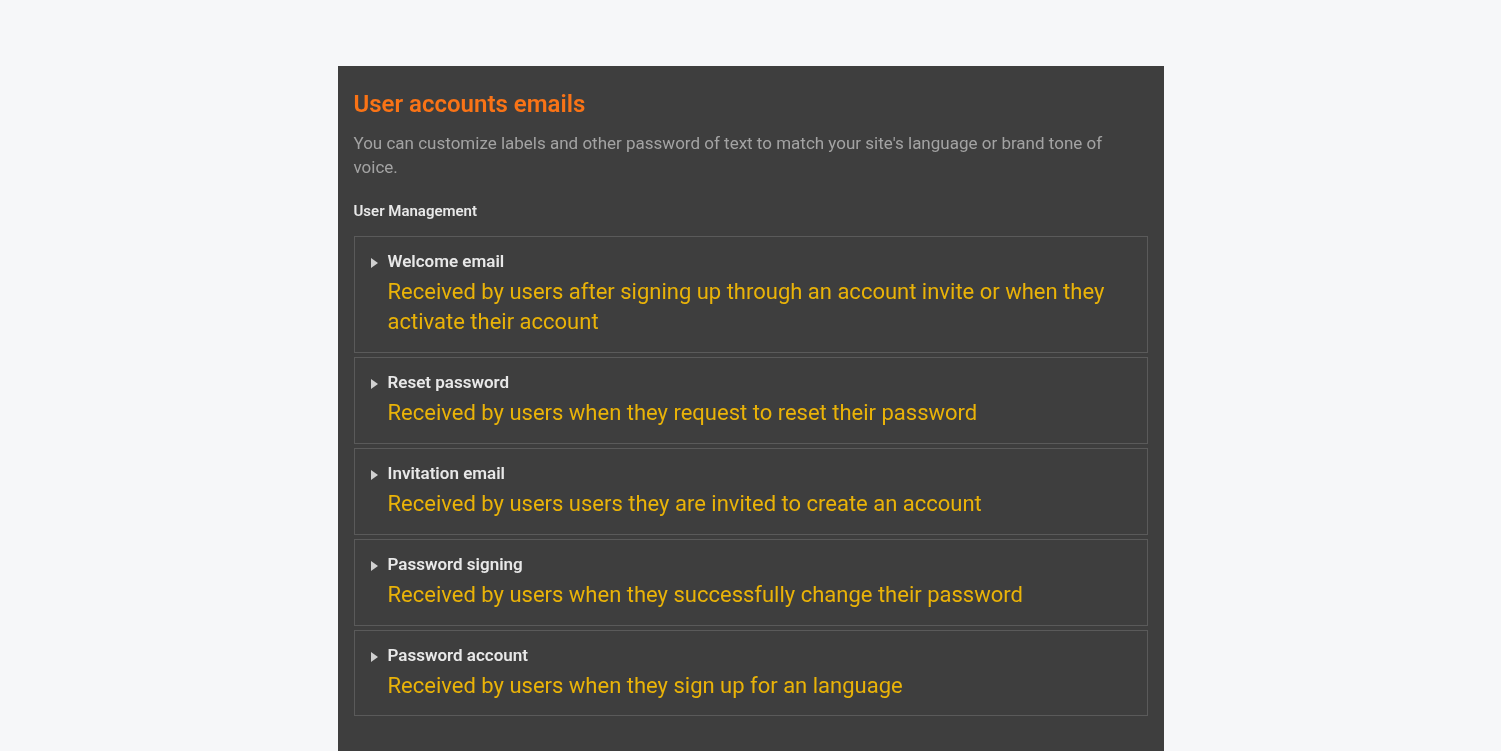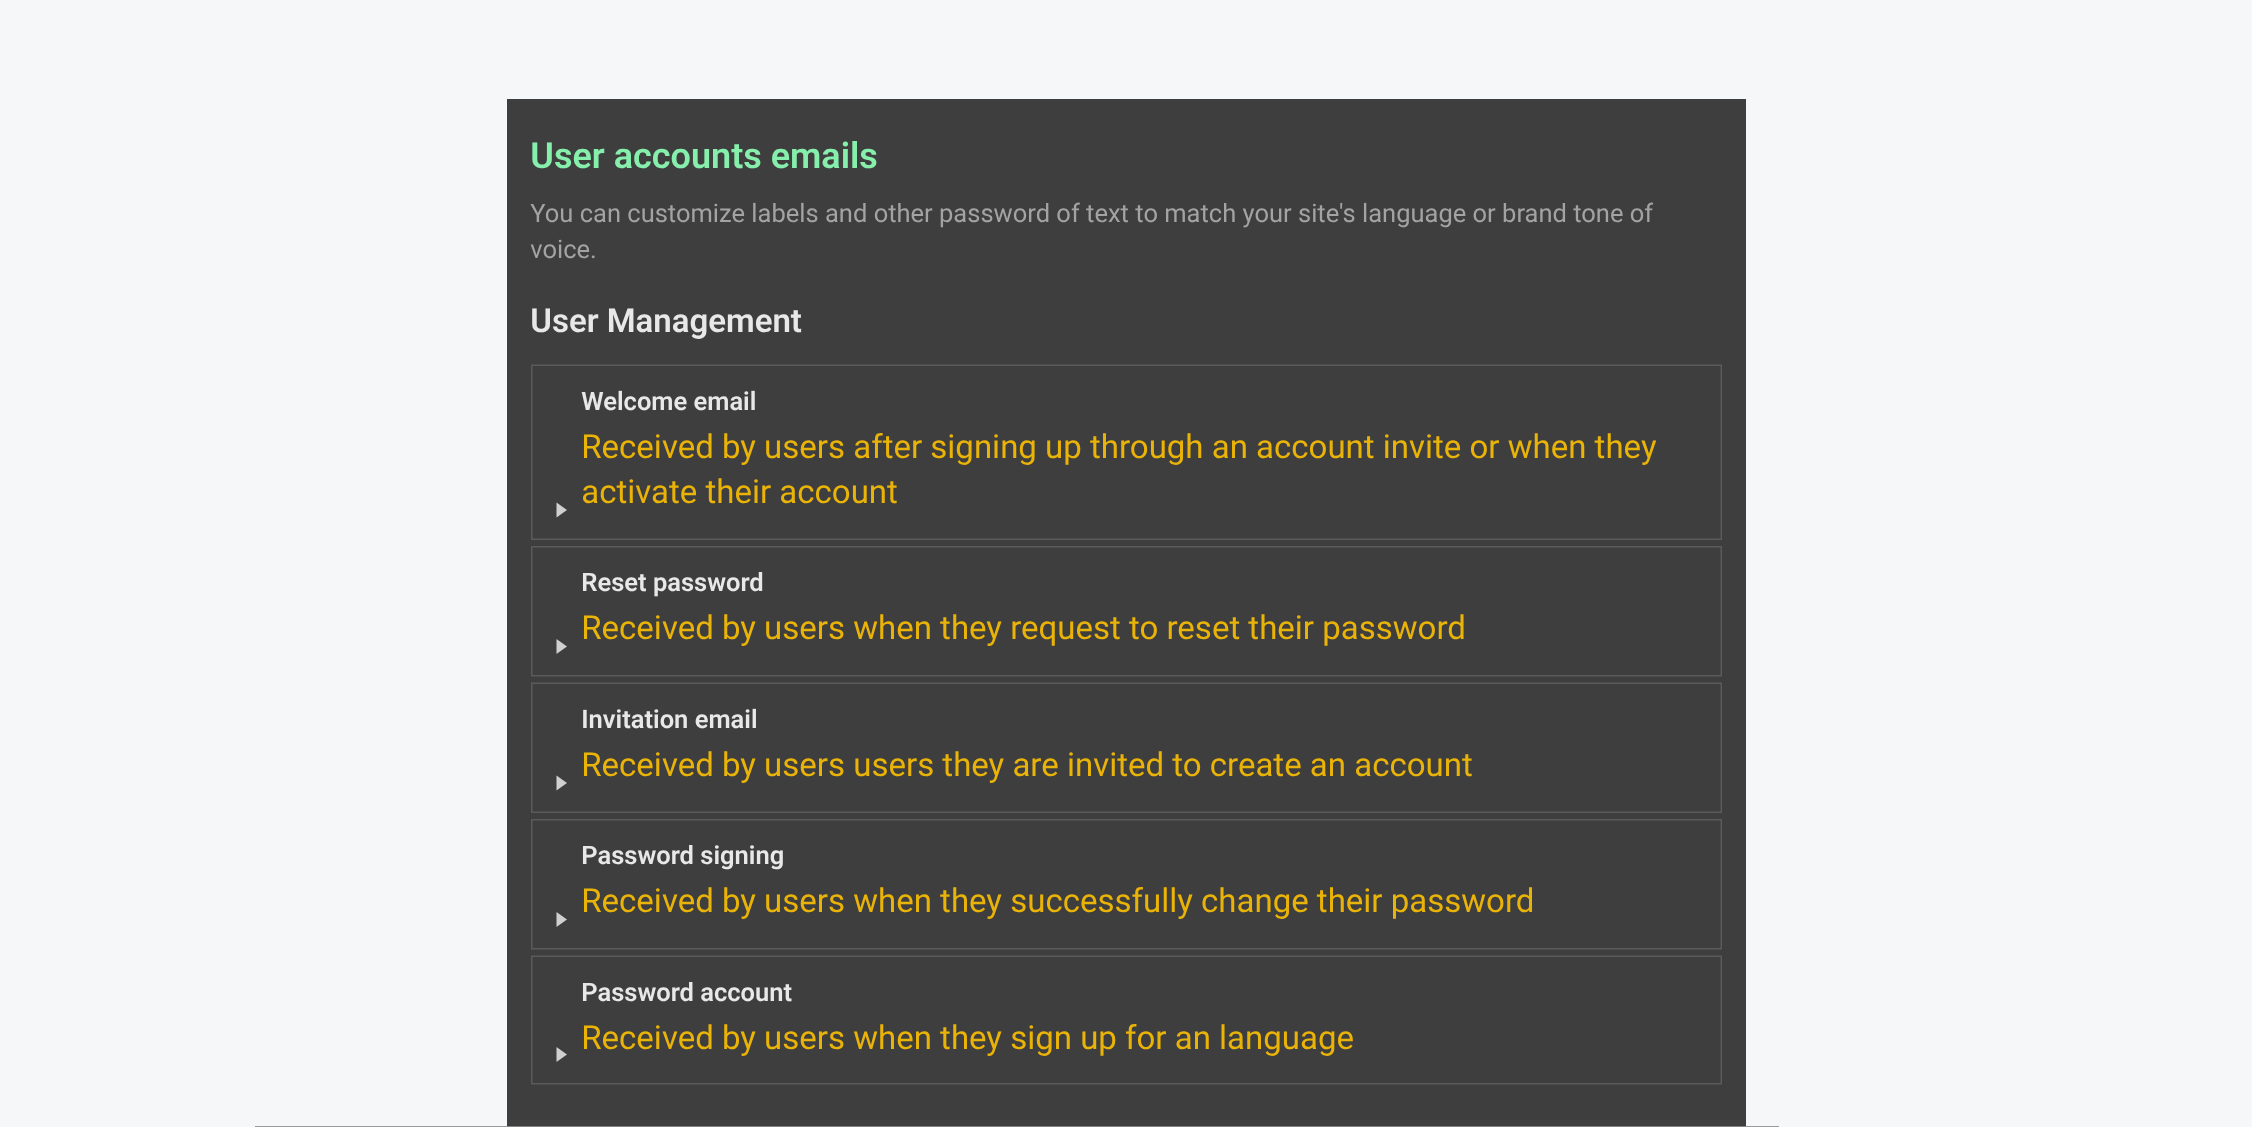--- a/index.html
+++ b/index.html
@@ -17,49 +17,49 @@
       padding-top: 66px;
     }
     .panel {
       width: 826px;
       background-color: #3e3e3e;
       padding: 24px 16px 16px 16px;
     }
     .page-title {
       font-size: 24px;
       font-weight: 600;
-      color: #86efac;
+      color: #f97316;
       margin-bottom: 14px;
     }
     .page-description {
       font-size: 17px;
       color: #a3a3a3;
       line-height: 1.4;
       margin-bottom: 22px;
     }
     .section-title {
-      font-size: 22px;
+      font-size: 15px;
       font-weight: 600;
       color: #e8e8e8;
       margin-bottom: 16px;
     }
     .accordion {
       display: flex;
       flex-direction: column;
       gap: 4px;
     }
     .accordion-item {
       border: 1px solid #5a5a5a;
       background-color: #3e3e3e;
       padding: 14px 16px;
       cursor: pointer;
     }
     .accordion-header {
       display: flex;
-      align-items: flex-end;
+      align-items: flex-start;
       gap: 10px;
     }
     .chevron {
       flex-shrink: 0;
       margin-top: 7px;
       width: 0;
       height: 0;
       border-top: 5px solid transparent;
       border-bottom: 5px solid transparent;
       border-left: 7px solid #d0d0d0;

